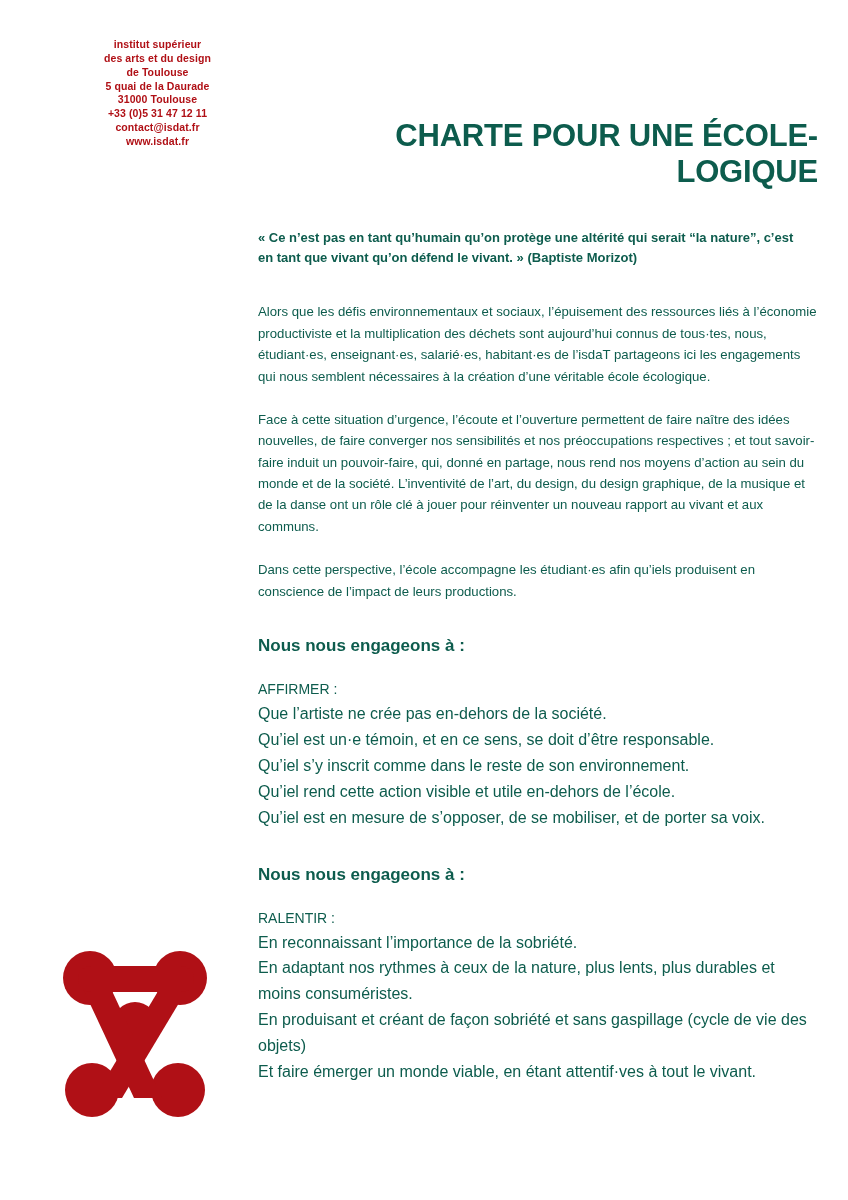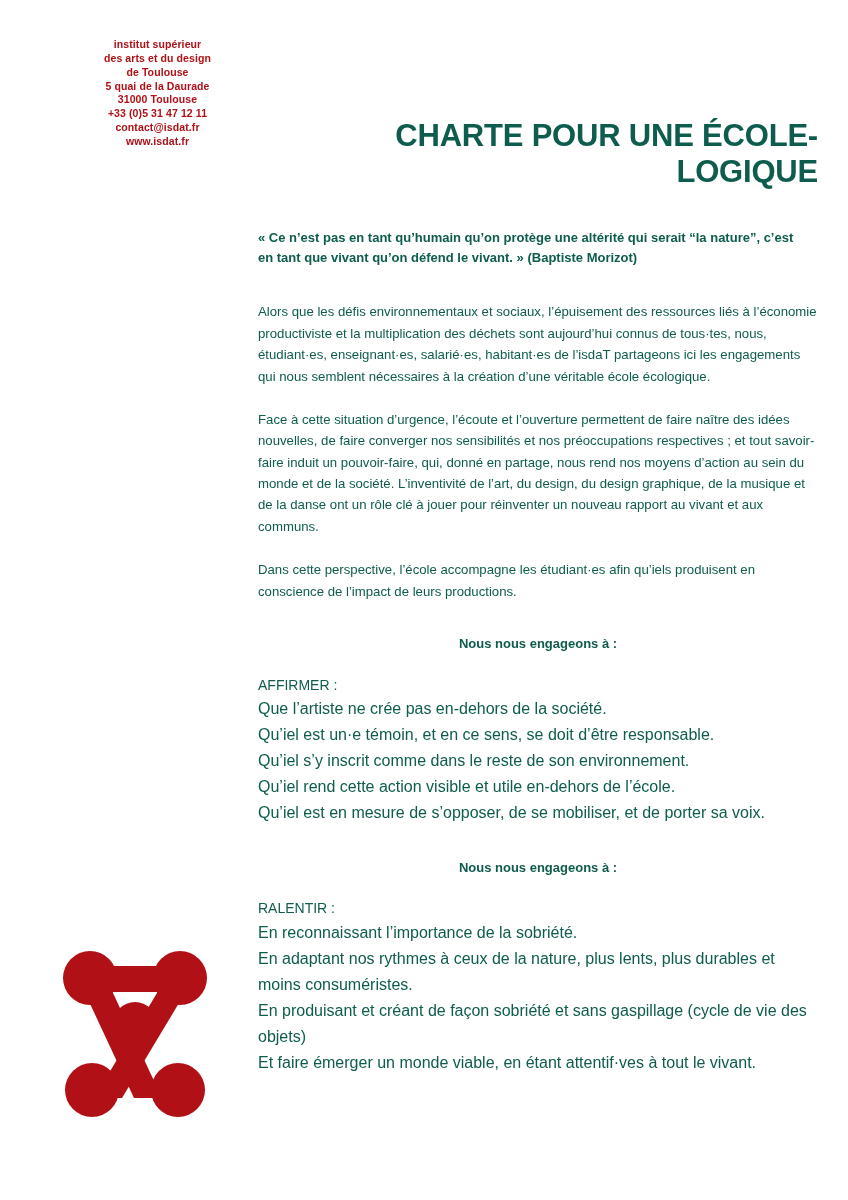--- a/index.html
+++ b/index.html
@@ -68,26 +68,25 @@
 
   .para {
     font-size: 13.2px;
     line-height: 1.62;
     margin: 0 0 22px 0;
     color: #0d5c4d;
     width: 560px;
   }
 
   .section-heading {
-    font-size: 13px;
+    font-size: 17px;
     font-weight: bold;
     line-height: 1.2;
     margin: 34px 0 22px 0;
     color: #0d5c4d;
-    text-align: center;
   }
 
   .list-label {
     font-size: 14px;
     line-height: 1.62;
     margin: 0;
     color: #0d5c4d;
   }
   .list-line {
     font-size: 16px;

